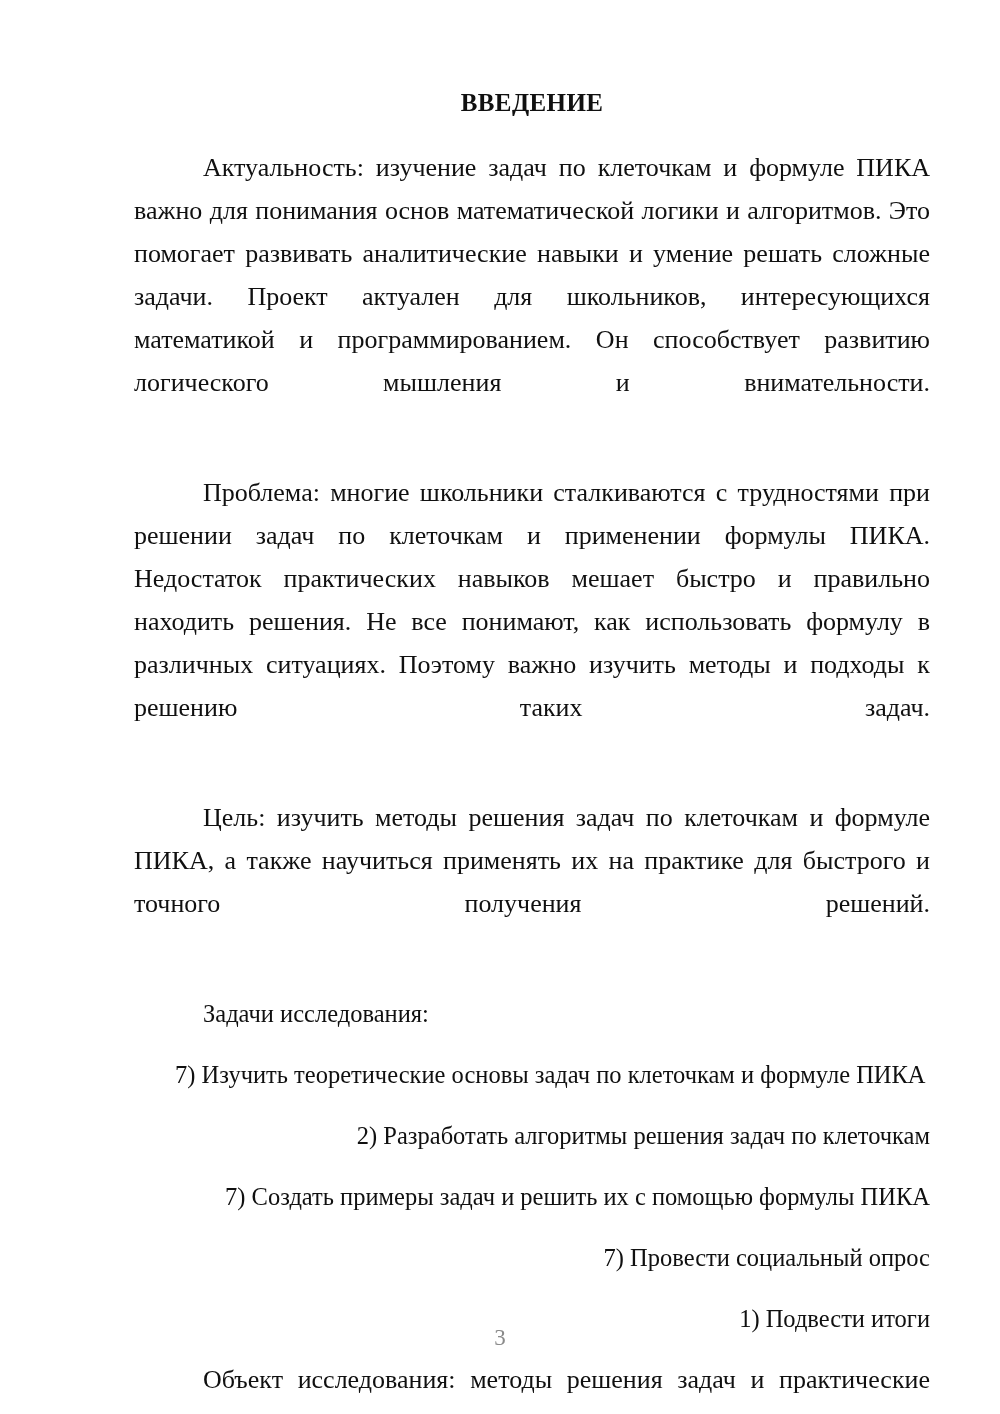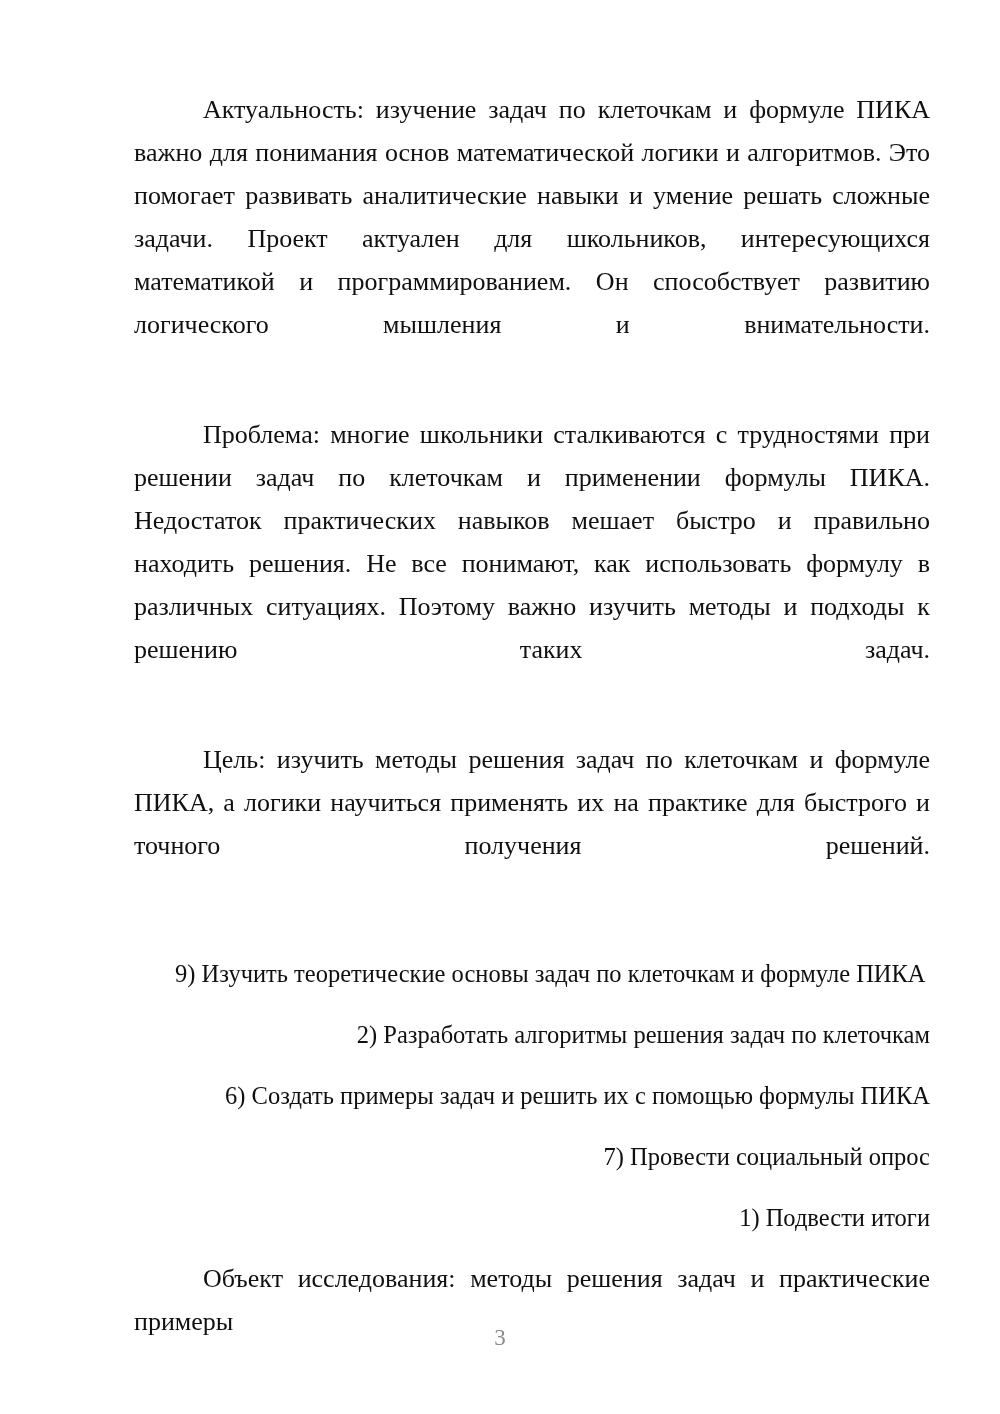--- a/index.html
+++ b/index.html
@@ -80,45 +80,47 @@
     font-family: "Liberation Serif", "DejaVu Serif", serif;
   }
 </style>
 </head>
 <body>
 
 <div class="page">
 
   <div class="content">
 
+    <h1 class="doc-title">ВВЕДЕНИЕ</h1>
 
     <p class="para">Актуальность: изучение задач по клеточкам и формуле ПИКА важно для понимания основ математической логики и алгоритмов. Это помогает развивать аналитические навыки и умение решать сложные задачи. Проект актуален для школьников, интересующихся математикой и программированием. Он способствует развитию логического мышления и внимательности.</p>
 
     <div class="gap-md"></div>
 
     <p class="para">Проблема: многие школьники сталкиваются с трудностями при решении задач по клеточкам и применении формулы ПИКА. Недостаток практических навыков мешает быстро и правильно находить решения. Не все понимают, как использовать формулу в различных ситуациях. Поэтому важно изучить методы и подходы к решению таких задач.</p>
 
     <div class="gap-md"></div>
 
-    <p class="para">Цель: изучить методы решения задач по клеточкам и формуле ПИКА, а логики научиться применять их на практике для быстрого и точного получения решений.</p>
+    <p class="para">Цель: изучить методы решения задач по клеточкам и формуле ПИКА, а также научиться применять их на практике для быстрого и точного получения решений.</p>
 
     <div class="gap-md"></div>
 
+    <p class="lead">Задачи исследования:</p>
 
     <div class="gap-sm"></div>
 
-    <p class="listitem">9) Изучить теоретические основы задач по клеточкам и формуле ПИКА</p>
+    <p class="listitem">7) Изучить теоретические основы задач по клеточкам и формуле ПИКА</p>
 
     <div class="gap-sm"></div>
 
     <p class="listitem short">2) Разработать алгоритмы решения задач по клеточкам</p>
 
     <div class="gap-sm"></div>
 
-    <p class="listitem short">6) Создать примеры задач и решить их с помощью формулы ПИКА</p>
+    <p class="listitem short">7) Создать примеры задач и решить их с помощью формулы ПИКА</p>
 
     <div class="gap-sm"></div>
 
     <p class="listitem short">7) Провести социальный опрос</p>
 
     <div class="gap-sm"></div>
 
     <p class="listitem short">1) Подвести итоги</p>
 
     <div class="gap-sm"></div>

